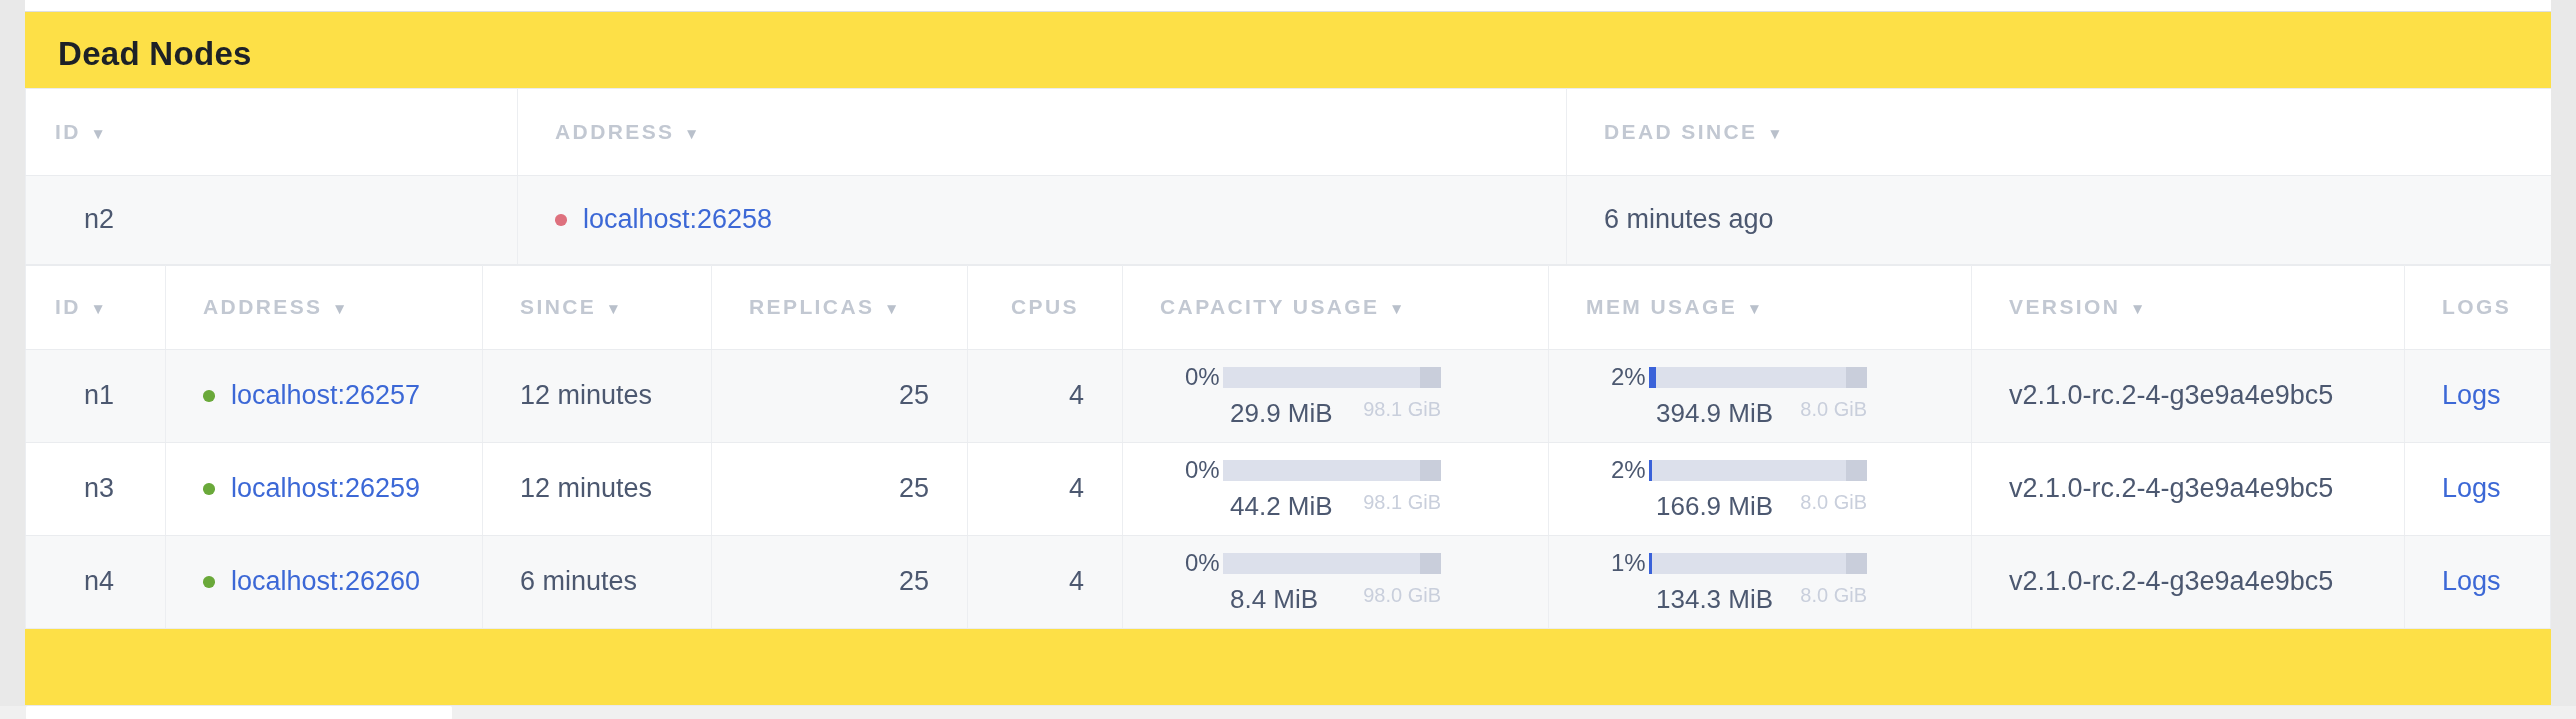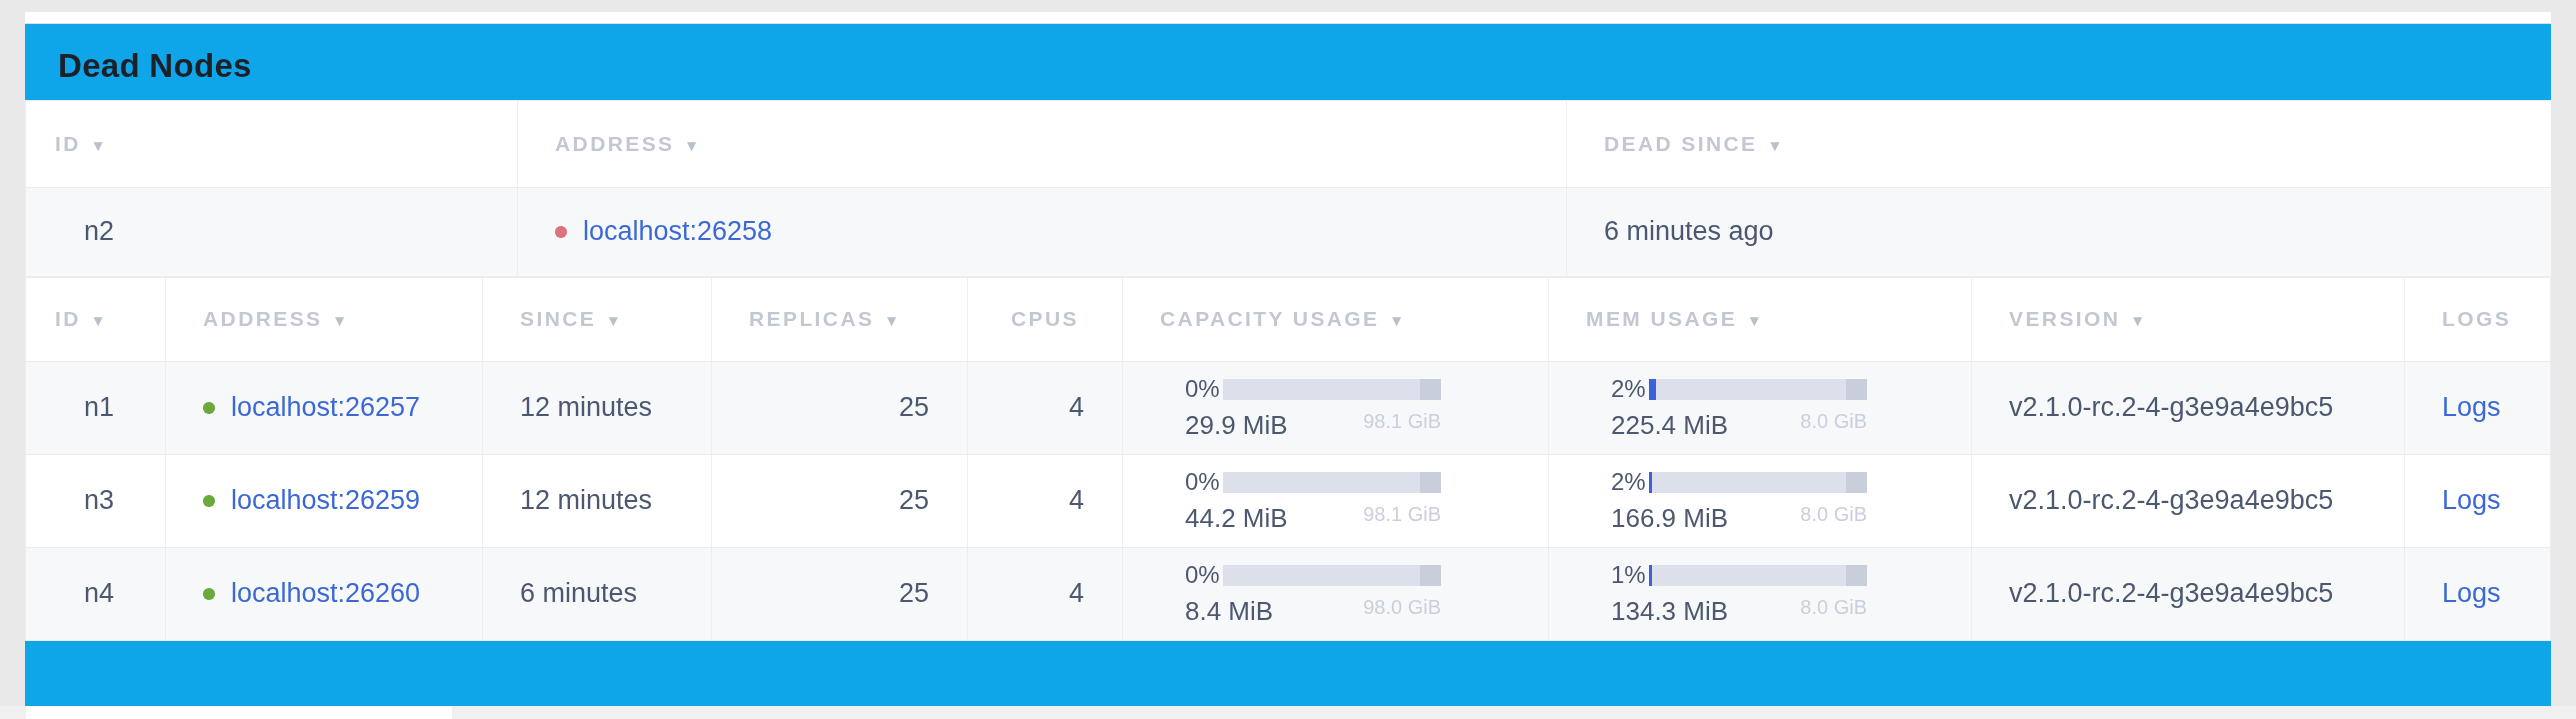--- a/index.html
+++ b/index.html
@@ -4,23 +4,23 @@
 <style>
   * { margin:0; padding:0; box-sizing:border-box; }
   html,body { width:2576px; height:720px; }
   body {
     font-family:"Liberation Sans", sans-serif;
     background:#e9e9e9;
     position:relative;
     overflow:hidden;
   }
   .content {
-    position:absolute; left:25px; top:12px;
+    position:absolute; left:25px; top:0;
     width:2526px; height:705px;
-    background:#0ea5e9;
+    background:#fde047;
     overflow:hidden;
   }
   .top-rule { height:11.5px; background:#ffffff; border-bottom:1.9px solid #dddfe2; }
 
   .section-title {
     font-size:33px; font-weight:bold; color:#1d2127;
     letter-spacing:0.3px;
   }
   .dead-title { padding:23px 0 15.4px 33px; }
   .live-title { padding:27px 0 17.3px 33px; }
@@ -55,21 +55,21 @@
   .dot.live { background:#6aa93a; }
   .dot.dead { background:#de717e; }
   a.link { color:#3c68d6; text-decoration:none; cursor:pointer; }
 
   .usage { width:281px; padding-left:25px; }
   .u-top { display:flex; align-items:center; }
   .u-pct { width:38px; text-align:right; padding-right:6.7px; font-size:24px; color:#4c5870; flex:0 0 auto; }
   .u-track { flex:1 1 auto; height:21px; background:#dce0eb; position:relative; overflow:hidden; }
   .u-fill { position:absolute; left:0; top:0; bottom:0; background:#3a62d9; }
   .u-cap { position:absolute; right:0; top:0; bottom:0; width:9.5%; background:#c9cedb; }
-  .u-bottom { display:flex; justify-content:space-between; margin-top:6.7px; }
+  .u-bottom { display:flex; justify-content:space-between; margin-left:45px; margin-top:6.7px; }
   .u-used { font-size:26px; color:#4c5870; }
   .u-total { font-size:20px; color:#c9cfdc; }
 
   .bottom-strip { position:absolute; left:0; bottom:0; width:2576px; height:14.4px; background:#f0f0f0; }
   .scroll-thumb { position:absolute; left:26px; top:0; width:426px; height:14.4px; background:#ffffff; border-radius:1.9px; }
 </style>
 </head>
 <body>
 
 <div class="content">
@@ -158,21 +158,21 @@
         <td>
           <div class="usage">
             <div class="u-top">
               <span class="u-pct">2%</span>
               <div class="u-track">
                 <div class="u-fill" style="width: 3%;"></div>
                 <div class="u-cap"></div>
               </div>
             </div>
             <div class="u-bottom">
-              <span class="u-used">225.4 MiB</span>
+              <span class="u-used">394.9 MiB</span>
               <span class="u-total">8.0 GiB</span>
             </div>
           </div>
         </td>
         <td>v2.1.0-rc.2-4-g3e9a4e9bc5</td>
         <td><a class="link">Logs</a></td>
       </tr>
       <tr>
         <td class="id-cell">n3</td>
         <td>

